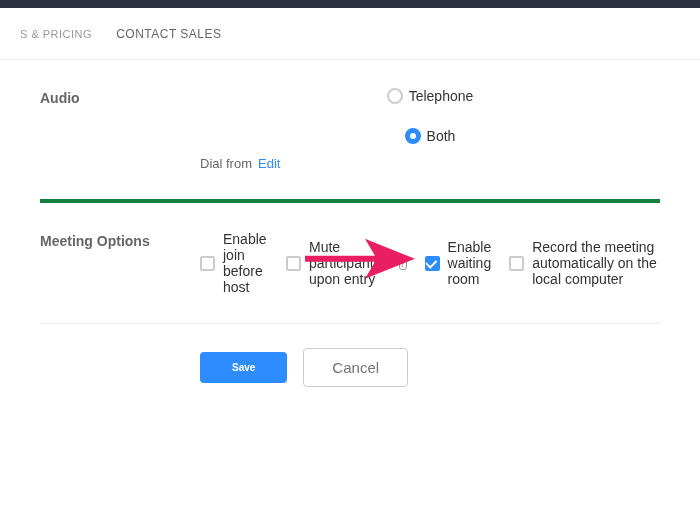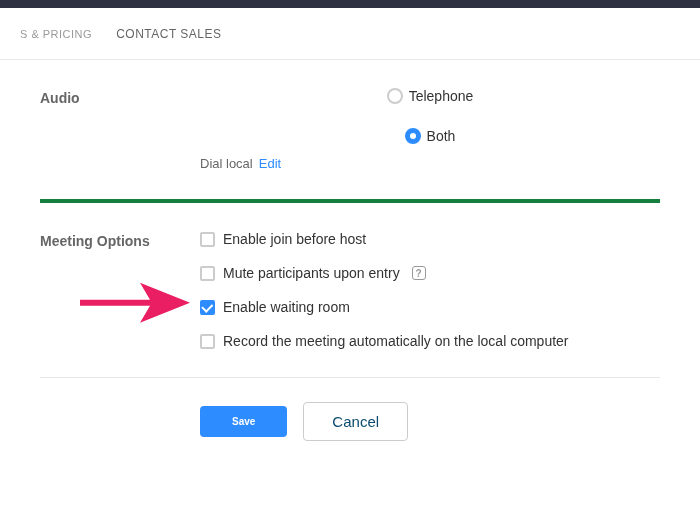--- a/index.html
+++ b/index.html
@@ -129,21 +129,21 @@
     .meeting-options-section {
       padding: 28px 0;
       border-bottom: 1px solid #e8e8e8;
       display: flex;
       align-items: flex-start;
       position: relative;
     }
 
     .checkbox-group {
       display: flex;
-      flex-direction: column;
+      flex-direction: row;
       gap: 18px;
     }
 
     .checkbox-option {
       display: flex;
       align-items: center;
       gap: 8px;
       cursor: pointer;
       position: relative;
     }
@@ -222,21 +222,21 @@
       border: none;
       border-radius: 4px;
       padding: 10px 32px;
       font-size: 10px;
       font-weight: 600;
       cursor: pointer;
     }
 
     .btn-cancel {
       background: #fff;
-      color: #0c4a6e;
+      color: #737373;
       border: 1px solid #ccc;
       border-radius: 4px;
       padding: 10px 28px;
       font-size: 15px;
       font-weight: 500;
       cursor: pointer;
     }
   </style>
 </head>
 <body>
@@ -261,21 +261,21 @@
         </label>
 
 
         <label class="radio-option">
           <div class="radio-circle selected"></div>
           <span class="radio-label">Both</span>
         </label>
 
       </div>
       <div class="dial-row">
-        <span>Dial local</span>
+        <span>Dial from</span>
         <span class="edit-link">Edit</span>
       </div>
     </div>
   </div>
 
   <div class="meeting-options-section">
     <div class="section-label">Meeting Options</div>
     <div class="section-content">
       <div class="checkbox-group">
 

